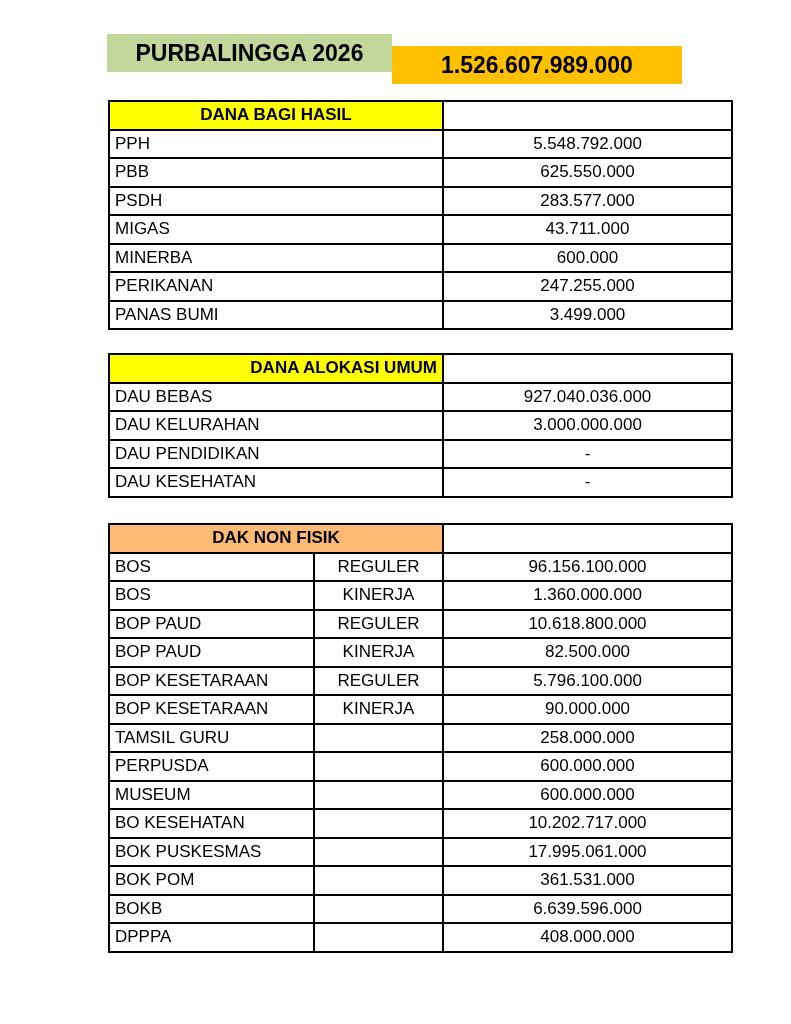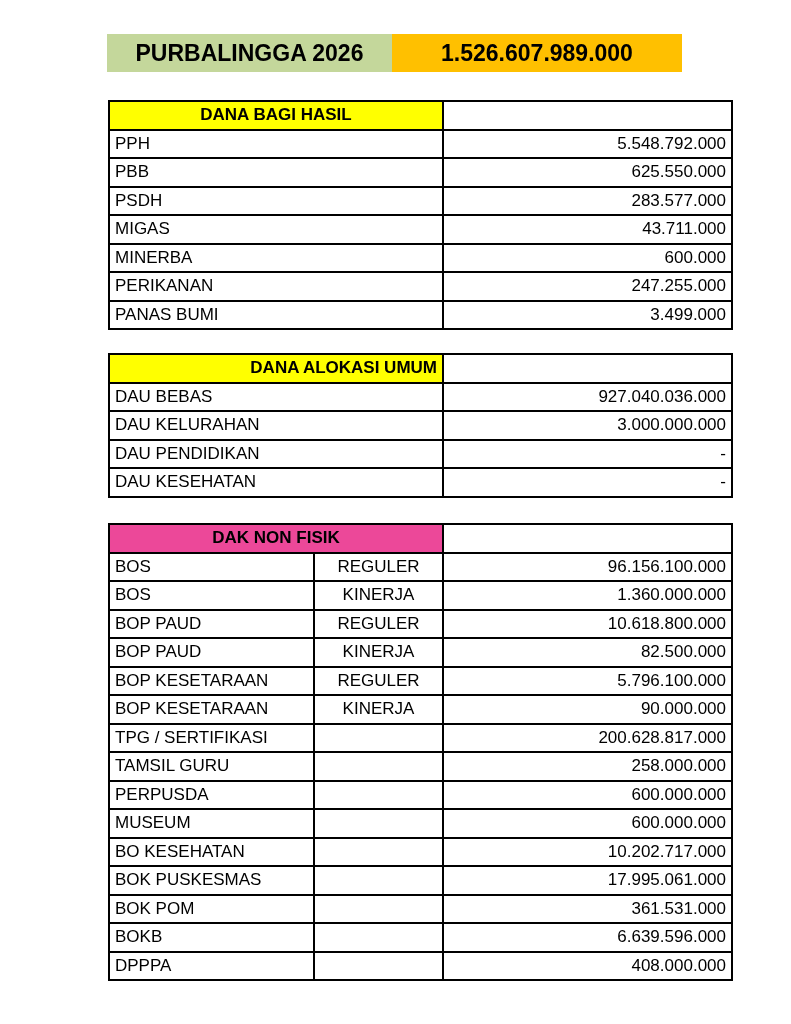--- a/index.html
+++ b/index.html
@@ -22,21 +22,21 @@
   .title-cell, .total-cell {
     display: flex;
     align-items: center;
     justify-content: center;
     font-weight: bold;
     font-size: 23px;
     letter-spacing: 0px;
     height: 100%;
   }
   .title-cell { width: 285px; background: #C4D79B; }
-  .total-cell { width: 290px; background: #FFC000; }
+  .total-cell { width: 290px; background: #FFC000; margin-top: 12px; }
 
   table.tbl {
     position: absolute;
     left: 108px;
     border-collapse: collapse;
     table-layout: fixed;
     width: 623px;
     background: #ffffff;
   }
   table.tbl td {
@@ -48,21 +48,21 @@
     overflow: hidden;
     white-space: nowrap;
   }
   td.section-header {
     background: #FFFF00;
     font-weight: bold;
     text-align: center;
   }
   td.label-cell { text-align: left; }
   td.type-cell  { text-align: center; }
-  td.value-cell { text-align: right; padding-right: 7px; }
+  td.value-cell { text-align: center; padding-right: 7px; }
 
   #tbl-dbh { top: 100px; }
   #tbl-dau { top: 353px; }
   #tbl-dak { top: 523px; }
 </style>
 </head>
 <body>
 
 <div class="page">
 
@@ -142,21 +142,21 @@
   </table>
 
   <table class="tbl" id="tbl-dak">
     <colgroup>
         <col style="width:205px">
         <col style="width:129px">
         <col style="width:289px">
       </colgroup>
     <tbody>
       <tr>
-        <td class="section-header" colspan="2" style="background-color: #ec4899;">DAK NON FISIK</td>
+        <td class="section-header" colspan="2" style="background-color: #fdba74;">DAK NON FISIK</td>
         <td class="value-cell"></td>
       </tr>
       <tr>
         <td class="label-cell">BOS</td>
         <td class="type-cell">REGULER</td>
         <td class="value-cell">96.156.100.000</td>
       </tr>
       <tr>
         <td class="label-cell">BOS</td>
         <td class="type-cell">KINERJA</td>
@@ -176,25 +176,20 @@
         <td class="label-cell">BOP KESETARAAN</td>
         <td class="type-cell">REGULER</td>
         <td class="value-cell">5.796.100.000</td>
       </tr>
       <tr>
         <td class="label-cell">BOP KESETARAAN</td>
         <td class="type-cell">KINERJA</td>
         <td class="value-cell">90.000.000</td>
       </tr>
       <tr>
-        <td class="label-cell">TPG / SERTIFIKASI</td>
-        <td class="type-cell"></td>
-        <td class="value-cell">200.628.817.000</td>
-      </tr>
-      <tr>
         <td class="label-cell">TAMSIL GURU</td>
         <td class="type-cell"></td>
         <td class="value-cell">258.000.000</td>
       </tr>
       <tr>
         <td class="label-cell">PERPUSDA</td>
         <td class="type-cell"></td>
         <td class="value-cell">600.000.000</td>
       </tr>
       <tr>

